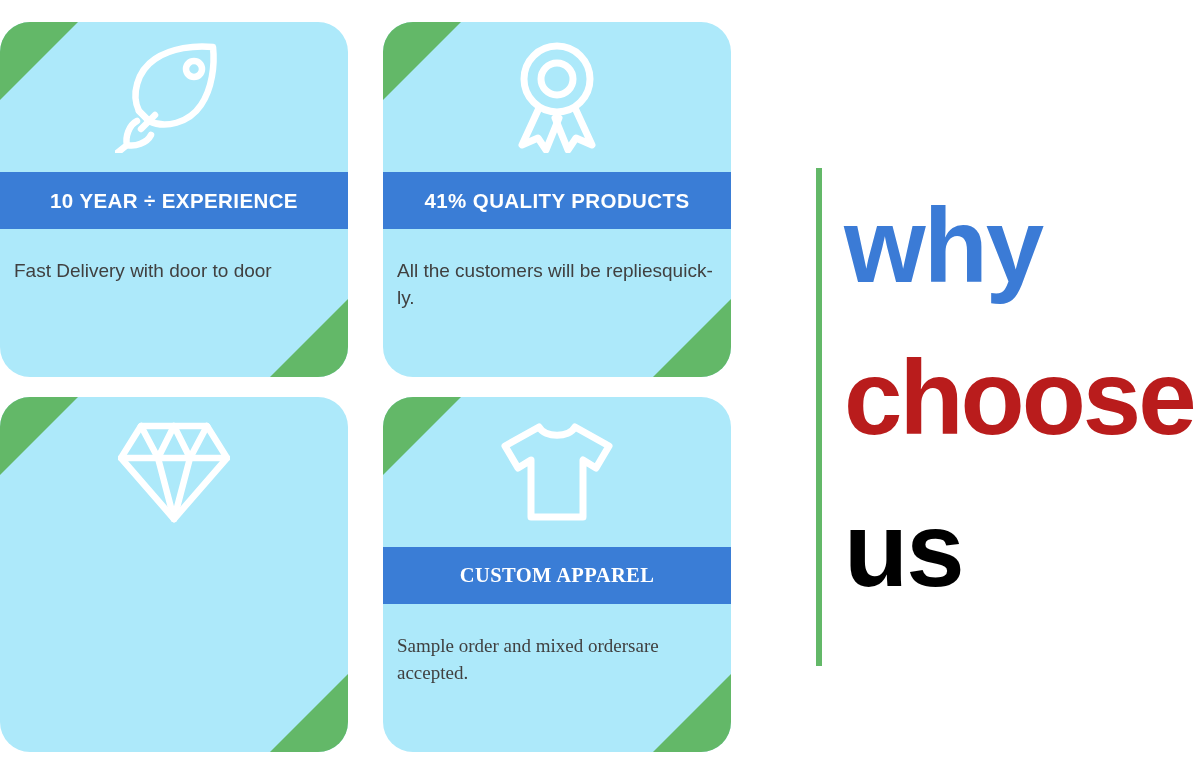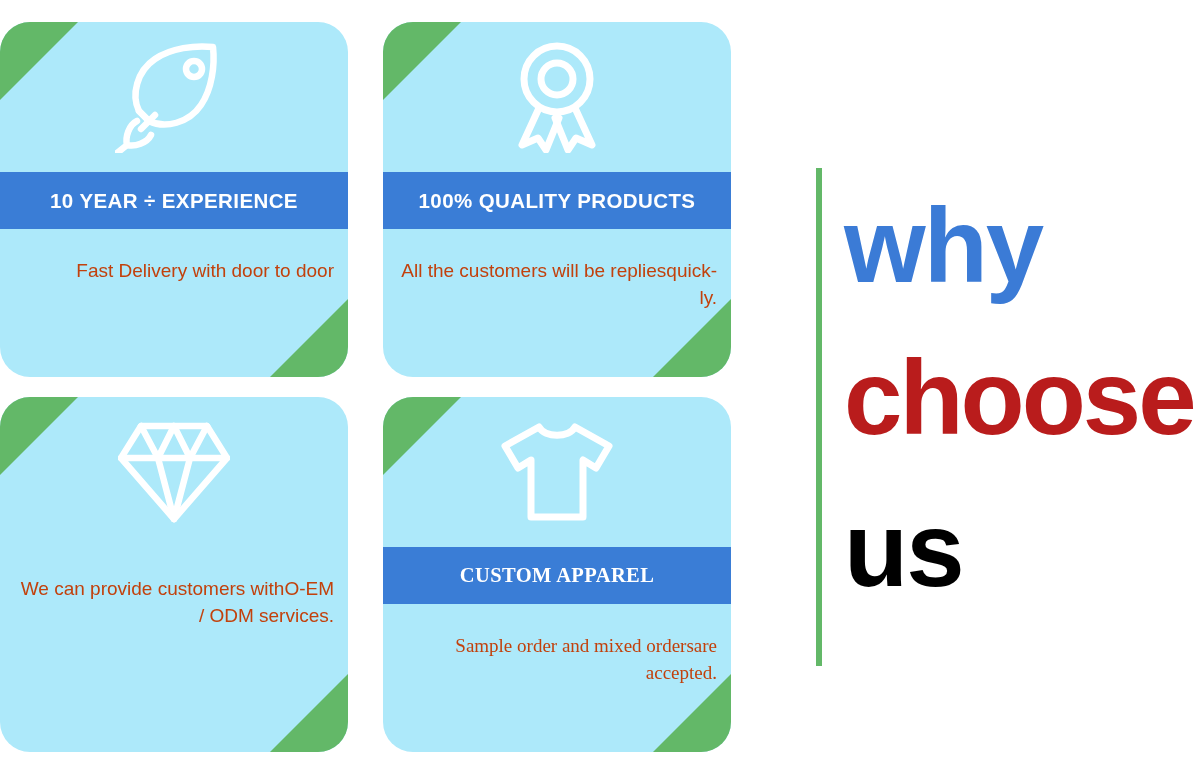--- a/index.html
+++ b/index.html
@@ -65,24 +65,24 @@
     white-space:nowrap;
   }
 
   .desc-area {
     flex:1;
     display:flex; align-items:flex-start; justify-content:center;
     padding:28px 14px 0 14px;
     position:relative; z-index:2;
   }
   .desc-text {
-    color:#c2410c;
+    color:#404040;
     font-size:19px;
     line-height:27px;
-    text-align:right;
+    text-align:left;
     width:100%;
   }
 
   
   #right-panel {
     position:absolute;
     left:806px; top:0; width:393px; height:771px;text-align:center;
   }
   #accent-line {
     position:absolute;
@@ -137,43 +137,40 @@
     <div class="card-inner">
       <div class="icon-area">
         <svg width="96" height="112" viewBox="0 0 96 112" fill="none" stroke="#ffffff" stroke-width="7" stroke-linecap="round" stroke-linejoin="round">
           <circle cx="48" cy="38" r="33"></circle>
           <circle cx="48" cy="38" r="16"></circle>
           <path d="M30 67 L13 104 L29 97 L37 109 L50 77"></path>
           <path d="M66 67 L83 104 L67 97 L59 109 L46 77"></path>
         </svg>
       </div>
       <div class="band">
-        <span class="band-text">100% QUALITY PRODUCTS</span>
+        <span class="band-text">41% QUALITY PRODUCTS</span>
       </div>
       <div class="desc-area">
         <span class="desc-text">All the customers will be repliesquick-ly.</span>
       </div>
     </div>
   </div>
 
   <div class="card c2">
     <div class="wedge-tl"></div>
     <div class="wedge-br"></div>
     <div class="card-inner">
       <div class="icon-area">
         <svg width="112" height="104" viewBox="0 0 112 104" fill="none" stroke="#ffffff" stroke-width="6.5" stroke-linecap="round" stroke-linejoin="round">
           <path d="M23 6 L89 6 L109 38 L56 99 L3 38 Z"></path>
           <path d="M3 38 L109 38"></path>
           <path d="M23 6 L40 38 L56 99"></path>
           <path d="M89 6 L72 38 L56 99"></path>
           <path d="M40 38 L56 6 L72 38"></path>
         </svg>
-      </div>
-      <div class="desc-area">
-        <span class="desc-text">We can provide customers withO-EM / ODM services.</span>
       </div>
     </div>
   </div>
 
   <div class="card c3">
     <div class="wedge-tl"></div>
     <div class="wedge-br"></div>
     <div class="card-inner">
       <div class="icon-area">
         <svg width="112" height="100" viewBox="0 0 112 100" fill="none" stroke="#ffffff" stroke-width="7" stroke-linecap="round" stroke-linejoin="round">

